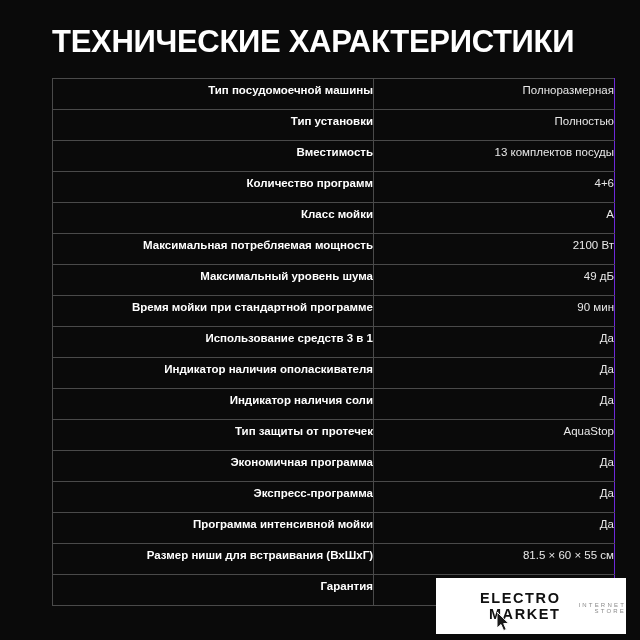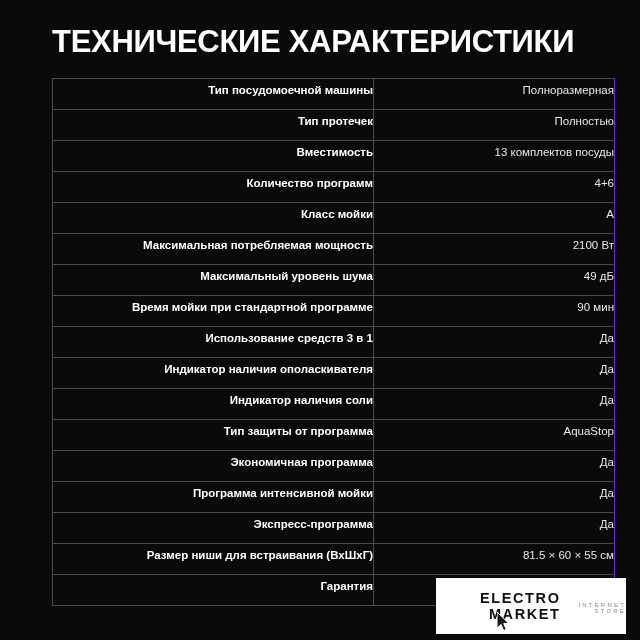--- a/index.html
+++ b/index.html
@@ -104,21 +104,21 @@
 
   <div class="title">ТЕХНИЧЕСКИЕ ХАРАКТЕРИСТИКИ</div>
 
   <table class="spec-table">
     <tbody>
       <tr>
         <td class="label">Тип посудомоечной машины</td>
         <td class="value">Полноразмерная</td>
       </tr>
       <tr>
-        <td class="label">Тип протечек</td>
+        <td class="label">Тип установки</td>
         <td class="value">Полностью</td>
       </tr>
       <tr>
         <td class="label">Вместимость</td>
         <td class="value">13 комплектов посуды</td>
       </tr>
       <tr>
         <td class="label">Количество программ</td>
         <td class="value">4+6</td>
       </tr>
@@ -144,33 +144,33 @@
       </tr>
       <tr>
         <td class="label">Индикатор наличия ополаскивателя</td>
         <td class="value">Да</td>
       </tr>
       <tr>
         <td class="label">Индикатор наличия соли</td>
         <td class="value">Да</td>
       </tr>
       <tr>
-        <td class="label">Тип защиты от программа</td>
+        <td class="label">Тип защиты от протечек</td>
         <td class="value">AquaStop</td>
       </tr>
       <tr>
         <td class="label">Экономичная программа</td>
         <td class="value">Да</td>
       </tr>
       <tr>
-        <td class="label">Программа интенсивной мойки</td>
+        <td class="label">Экспресс-программа</td>
         <td class="value">Да</td>
       </tr>
       <tr>
-        <td class="label">Экспресс-программа</td>
+        <td class="label">Программа интенсивной мойки</td>
         <td class="value">Да</td>
       </tr>
       <tr>
         <td class="label">Размер ниши для встраивания (ВхШхГ)</td>
         <td class="value">81.5 × 60 × 55 см</td>
       </tr>
       <tr>
         <td class="label">Гарантия</td>
         <td class="value">2 года</td>
       </tr>

